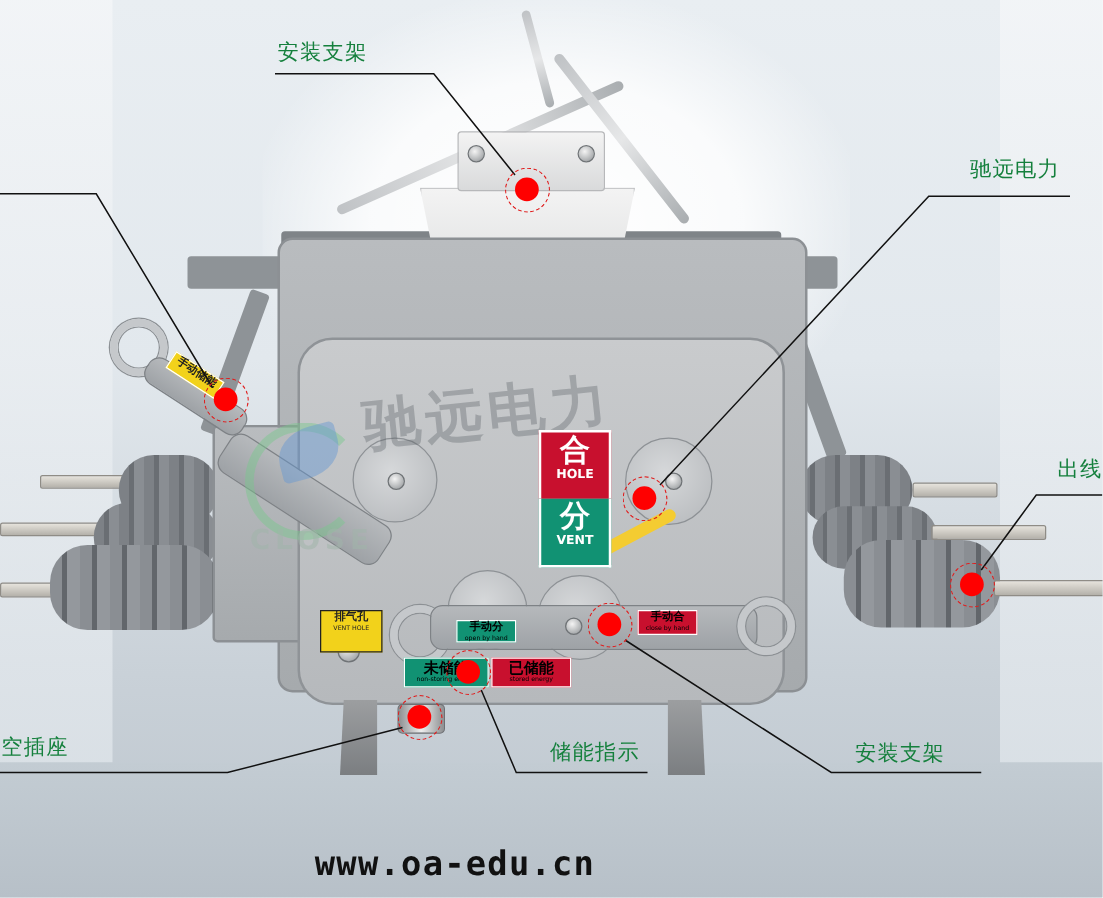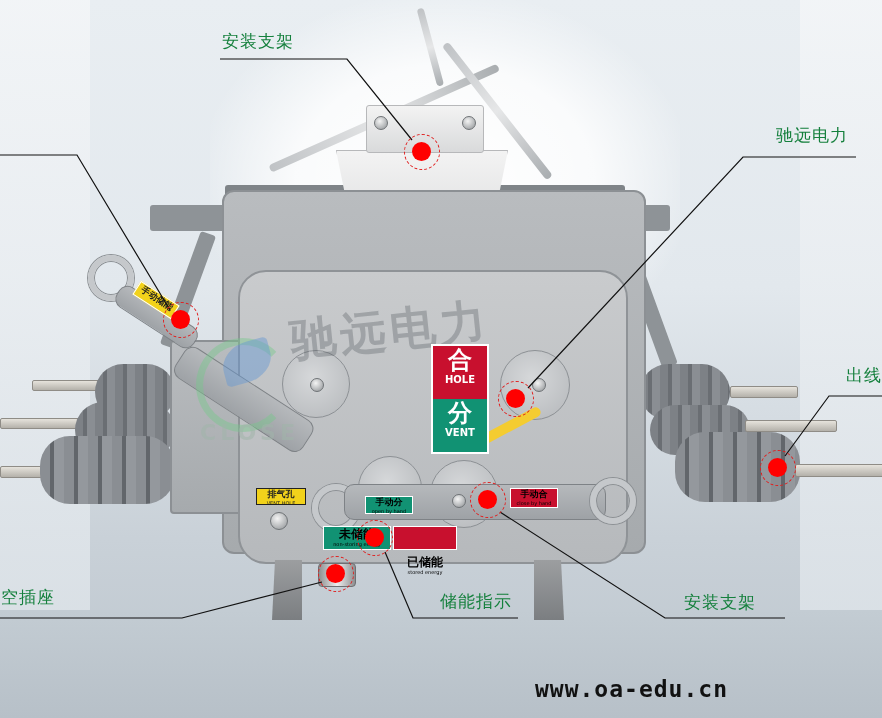--- a/index.html
+++ b/index.html
@@ -36,21 +36,21 @@
   .yellow{background:#f2d21b;color:#222;}
   
   .callout{position:absolute;font-size:17px;color:#15803d;white-space:nowrap;letter-spacing:1px;}
   .hot{position:absolute;width:36px;height:36px;margin:-18px 0 0 -18px;border-radius:50%;border:1.5px dashed #e02020;box-sizing:border-box;}
   .hot::after{content:"";position:absolute;left:7px;top:7px;width:19px;height:19px;border-radius:50%;background:#ff0000;}
   svg.lines{position:absolute;left:0;top:0;}
   .watermark{position:absolute;left:290px;top:300px;font-size:46px;font-weight:bold;color:rgba(90,95,100,.35);transform:rotate(-6deg);letter-spacing:4px;}
   .logo-ring{position:absolute;left:196px;top:338px;width:80px;height:80px;border-radius:50%;border:7px solid rgba(120,200,140,.45);border-right-color:transparent;}
   .logo-wing{position:absolute;left:222px;top:342px;width:50px;height:40px;background:rgba(100,150,210,.45);border-radius:60% 10% 60% 10%;transform:rotate(-15deg);}
   .logo-text{position:absolute;left:200px;top:420px;font-size:22px;font-weight:bold;color:rgba(160,180,170,.55);letter-spacing:4px;}
-  .footer-url{position:absolute;left:0;width:728px;top:676px;text-align:right;font-family:"DejaVu Sans Mono",monospace;font-weight:bold;font-size:23px;color:#111;letter-spacing:1px;}
+  .footer-url{position:absolute;left:0;width:728px;top:676px;text-align:center;font-family:"DejaVu Sans Mono",monospace;font-weight:bold;font-size:27px;color:#111;letter-spacing:1px;}
 </style>
 </head>
 <body>
 
 <div class="bg-pane" style="left:0;top:0;width:90px;height:610px;"></div>
 <div class="bg-pane" style="left:800px;top:0;width:82px;height:610px;"></div>
 <div class="glow"></div>
 <div class="floor"></div>
 
 <div>
@@ -120,38 +120,38 @@
 
   <div class="sign red" style="left:431px;top:344px;width:58px;height:55px;border-bottom:none;">
     <span class="big">合</span>
     <span class="small">HOLE</span>
   </div>
   <div class="sign green" style="left:431px;top:399px;width:58px;height:55px;border-top:none;">
     <span class="big">分</span>
     <span class="small">VENT</span>
   </div>
 
-  <div class="tag yellow" style="left:256px;top:488px;width:50px;height:17px;border:1px solid #222;">
+  <div class="tag yellow" style="left:256px;top:488px;width:50px;height:34px;border:1px solid #222;">
     <span class="zh">排气孔</span>
     <span class="en">VENT HOLE</span>
   </div>
   <div class="tag green" style="left:365px;top:496px;width:48px;height:18px;">
     <span class="zh">手动分</span>
     <span class="en">open by hand</span>
   </div>
   <div class="tag red" style="left:510px;top:488px;width:48px;height:20px;">
     <span class="zh">手动合</span>
     <span class="en">close by hand</span>
   </div>
   <div class="tag green" style="left:323px;top:526px;width:68px;height:24px;">
     <span class="zh" style="font-size:12px;line-height:14px;">未储能</span>
     <span class="en">non-storing energy</span>
   </div>
   <div class="tag red" style="left:393px;top:526px;width:64px;height:24px;">
-    <span class="zh" style="font-size:12px;line-height:14px;margin-top:28px;">已储能</span>
+    <span class="zh" style="font-size:12px;line-height:14px;">已储能</span>
     <span class="en">stored energy</span>
   </div>
 
   <div class="abs" style="left:318px;top:563px;width:36px;height:22px;border-radius:4px;background:linear-gradient(90deg,#8d8f91,#eeeeee,#8d8f91);border:1px solid #6e7073;"></div>
 </div>
 
 <svg class="lines" width="882" height="718">
   <g stroke="#111" stroke-width="1.2" fill="none">
     <polyline points="220,59 347,59 412,140"></polyline>
     <polyline points="0,155 77,155 170,310"></polyline>

